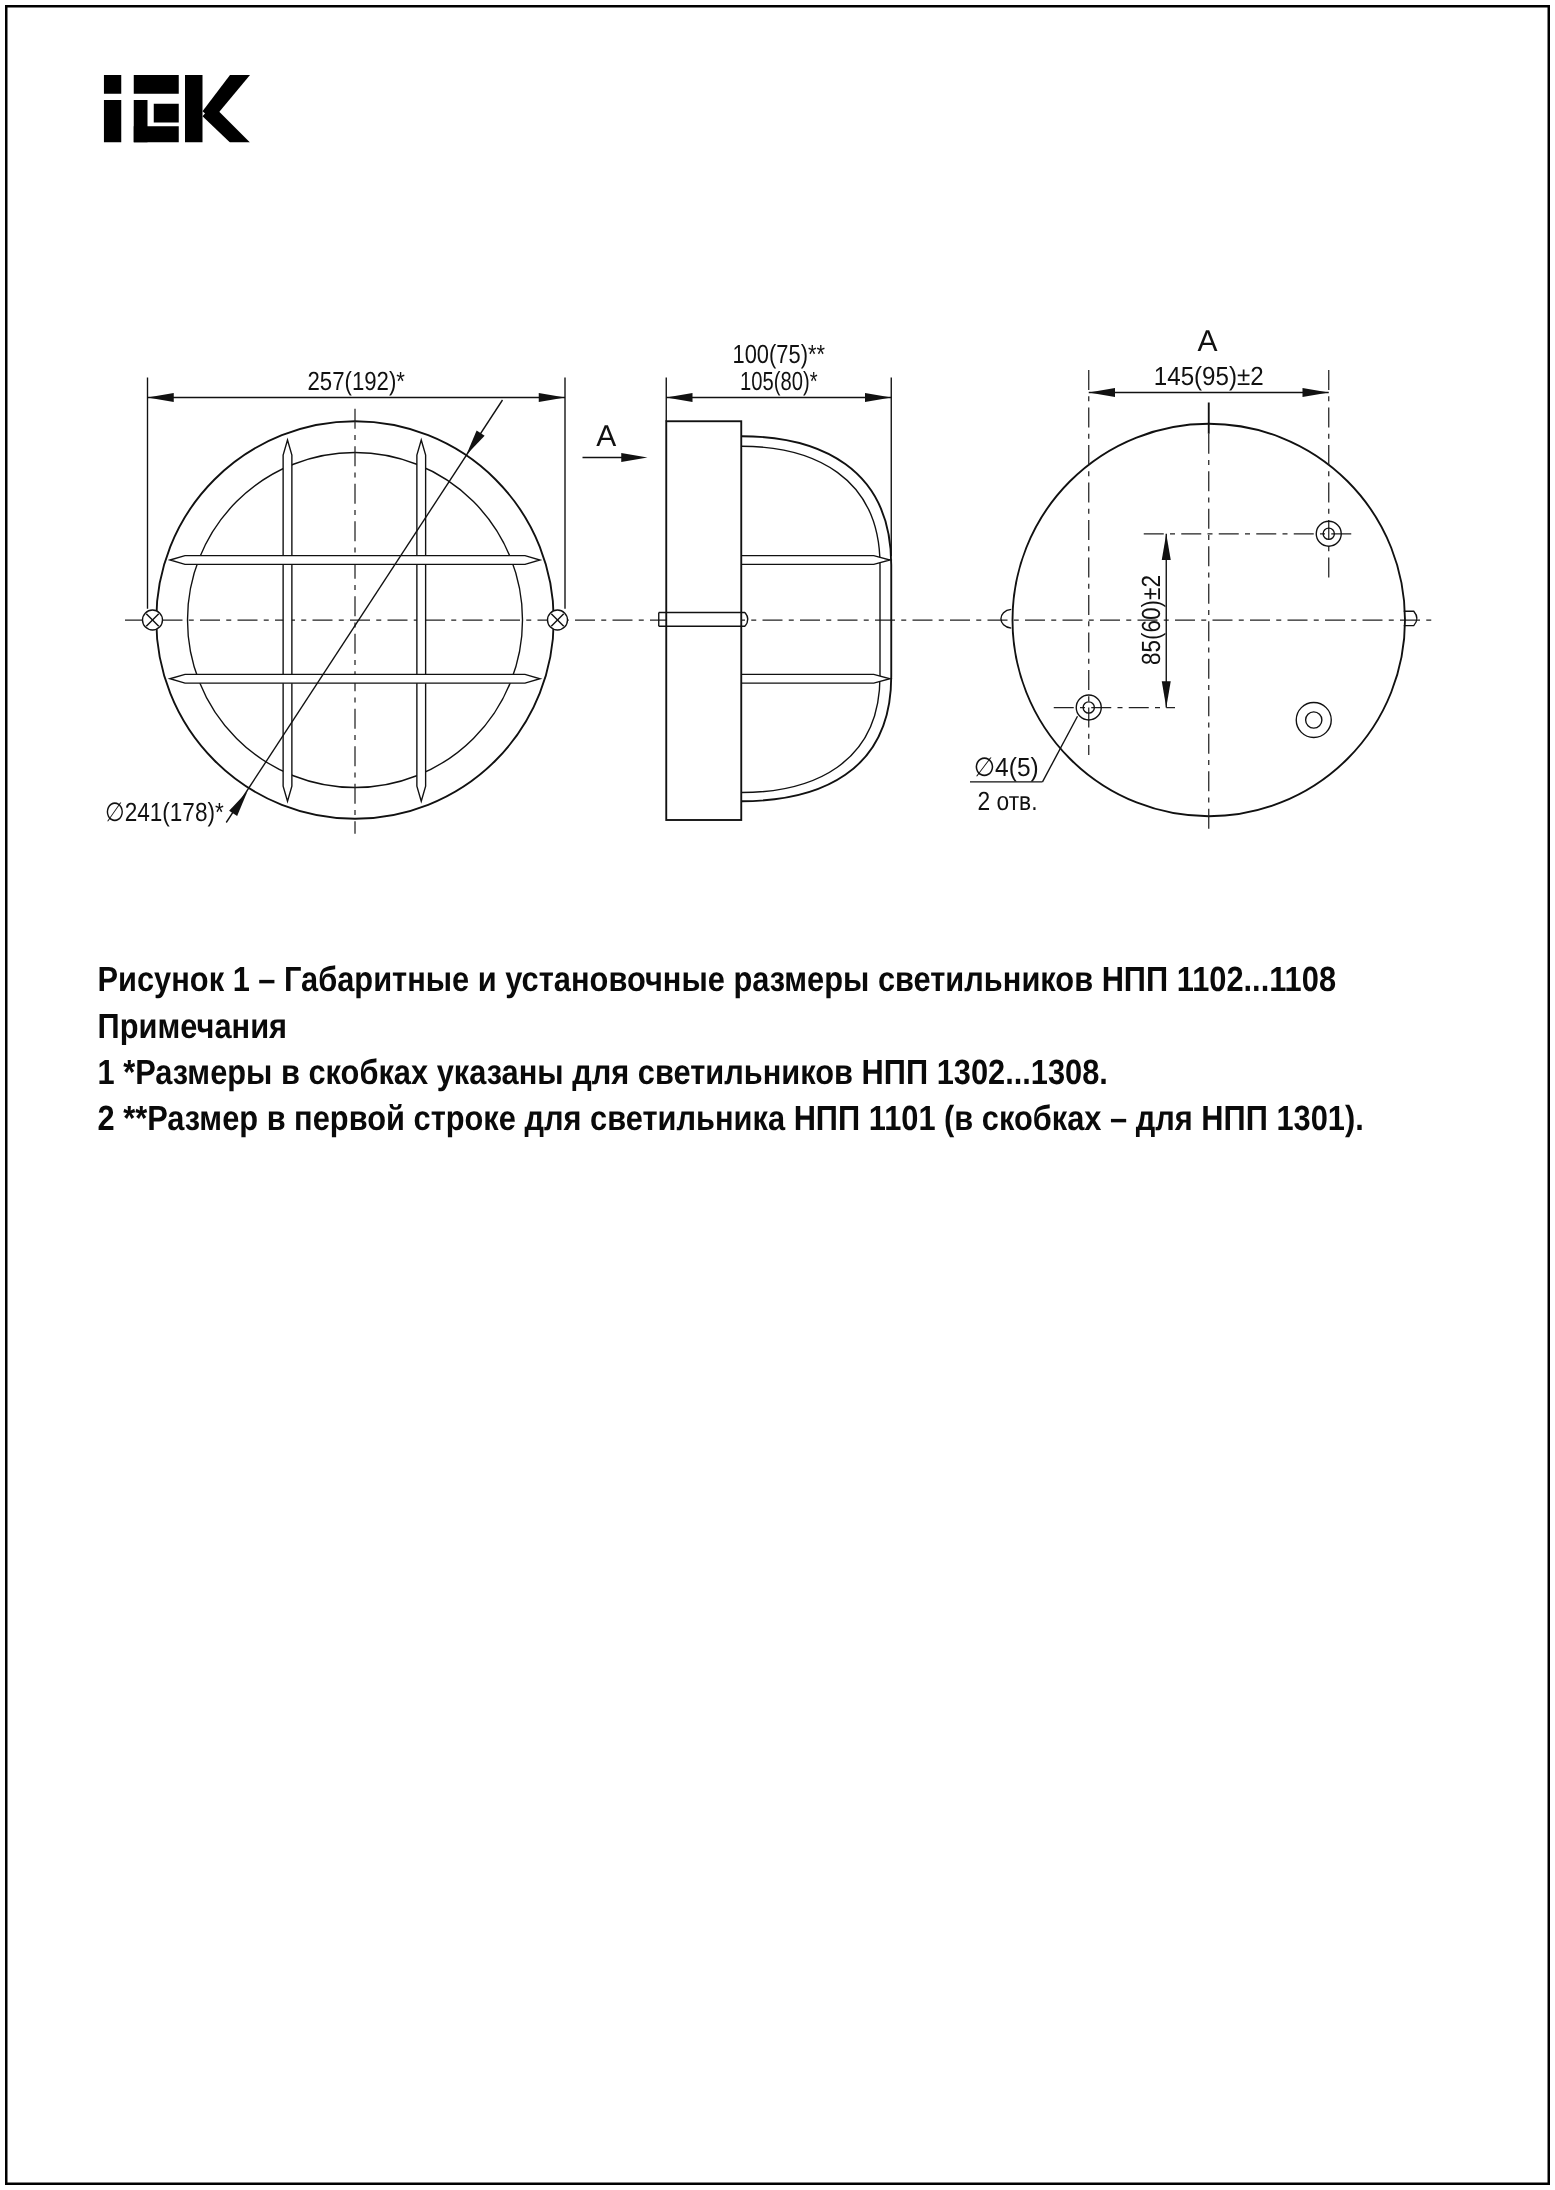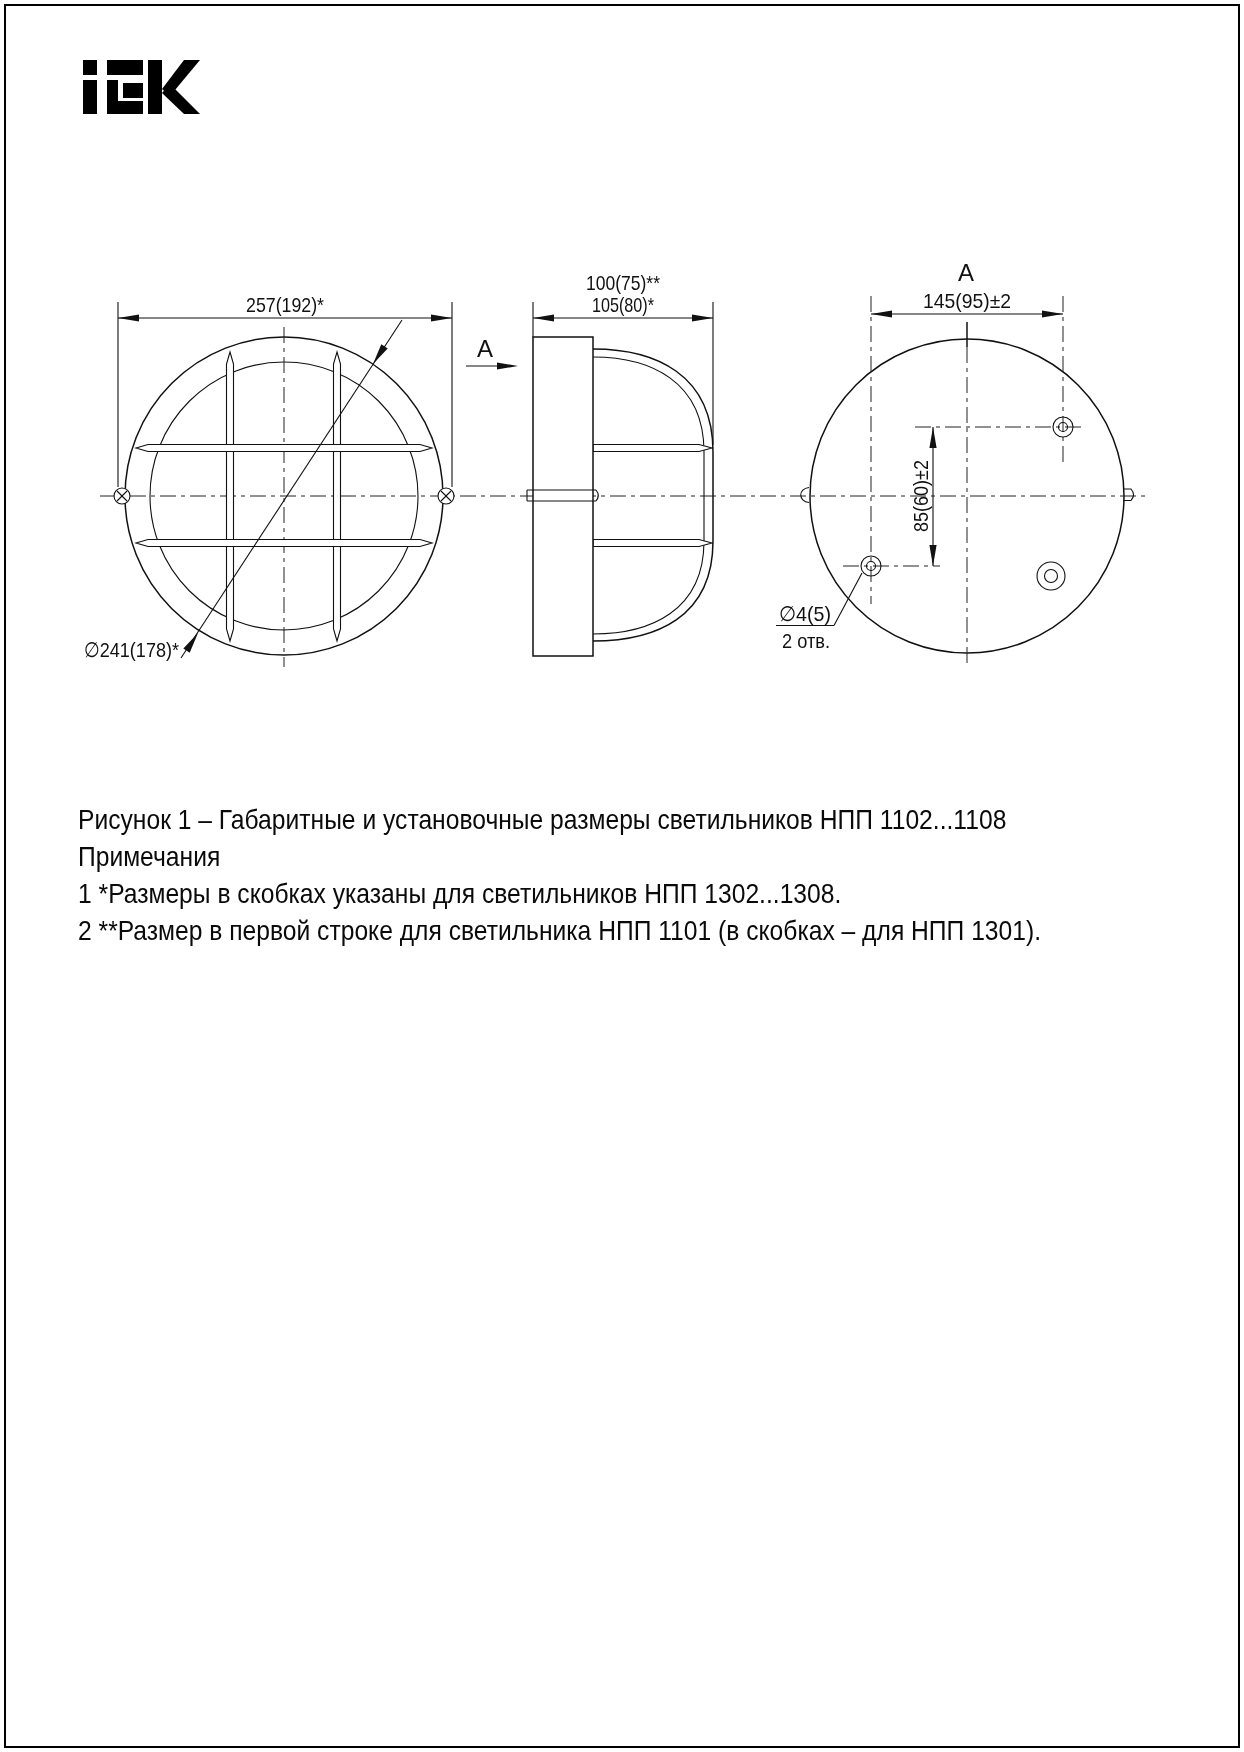--- a/index.html
+++ b/index.html
@@ -18,22 +18,23 @@
   .drawing-svg{position:absolute;left:0;top:0;}
   .dimtext{
     font-family:"Liberation Sans", sans-serif;
     font-size:21px; fill:#111;
   }
   .viewlabel{
     font-family:"Liberation Sans", sans-serif;
     font-size:24px; fill:#111;
   }
   .caption{
-    position:absolute; left:78px; top:801px;
+    position:absolute; left:78px; top:765px;
     color:#0a0a0a;
+    font-weight:bold;
   }
   .cap-line{
     font-size:28px; line-height:37px; white-space:nowrap;
     transform:scaleX(0.88); transform-origin:left top;
   }
   .ln{stroke:#111;stroke-width:1.5;fill:none;}
   .thin{stroke:#111;stroke-width:1.1;fill:none;}
   .cl{stroke:#222;stroke-width:1;fill:none;stroke-dasharray:16 5 4 5;}
   .arrow{fill:#111;stroke:none;}
   .whitefill{fill:#fff;stroke:#111;}

